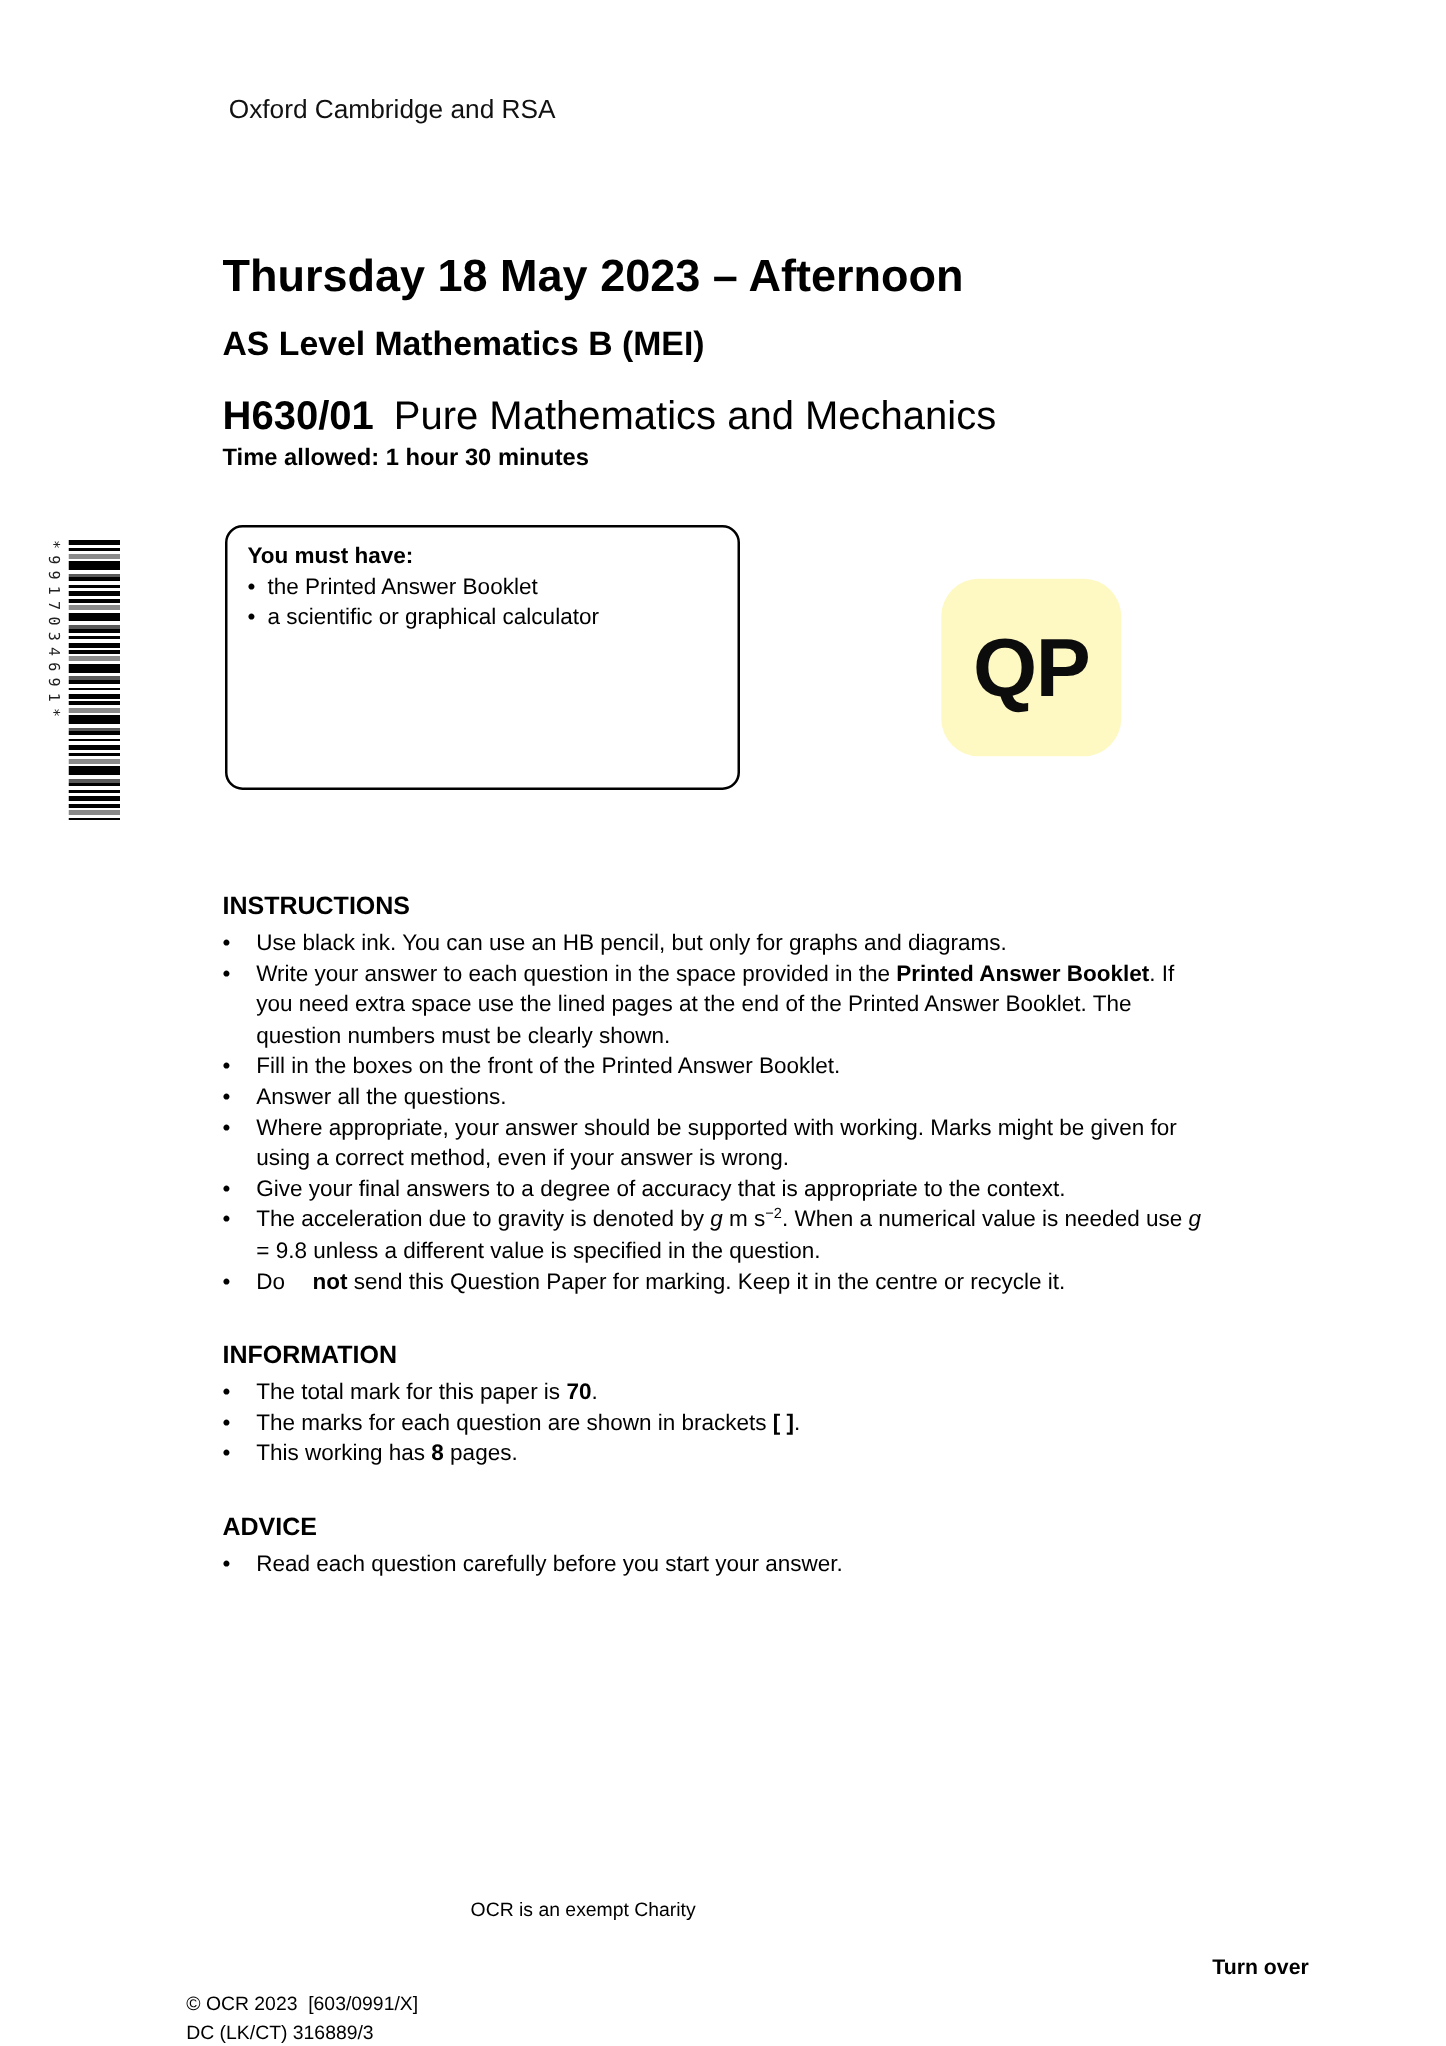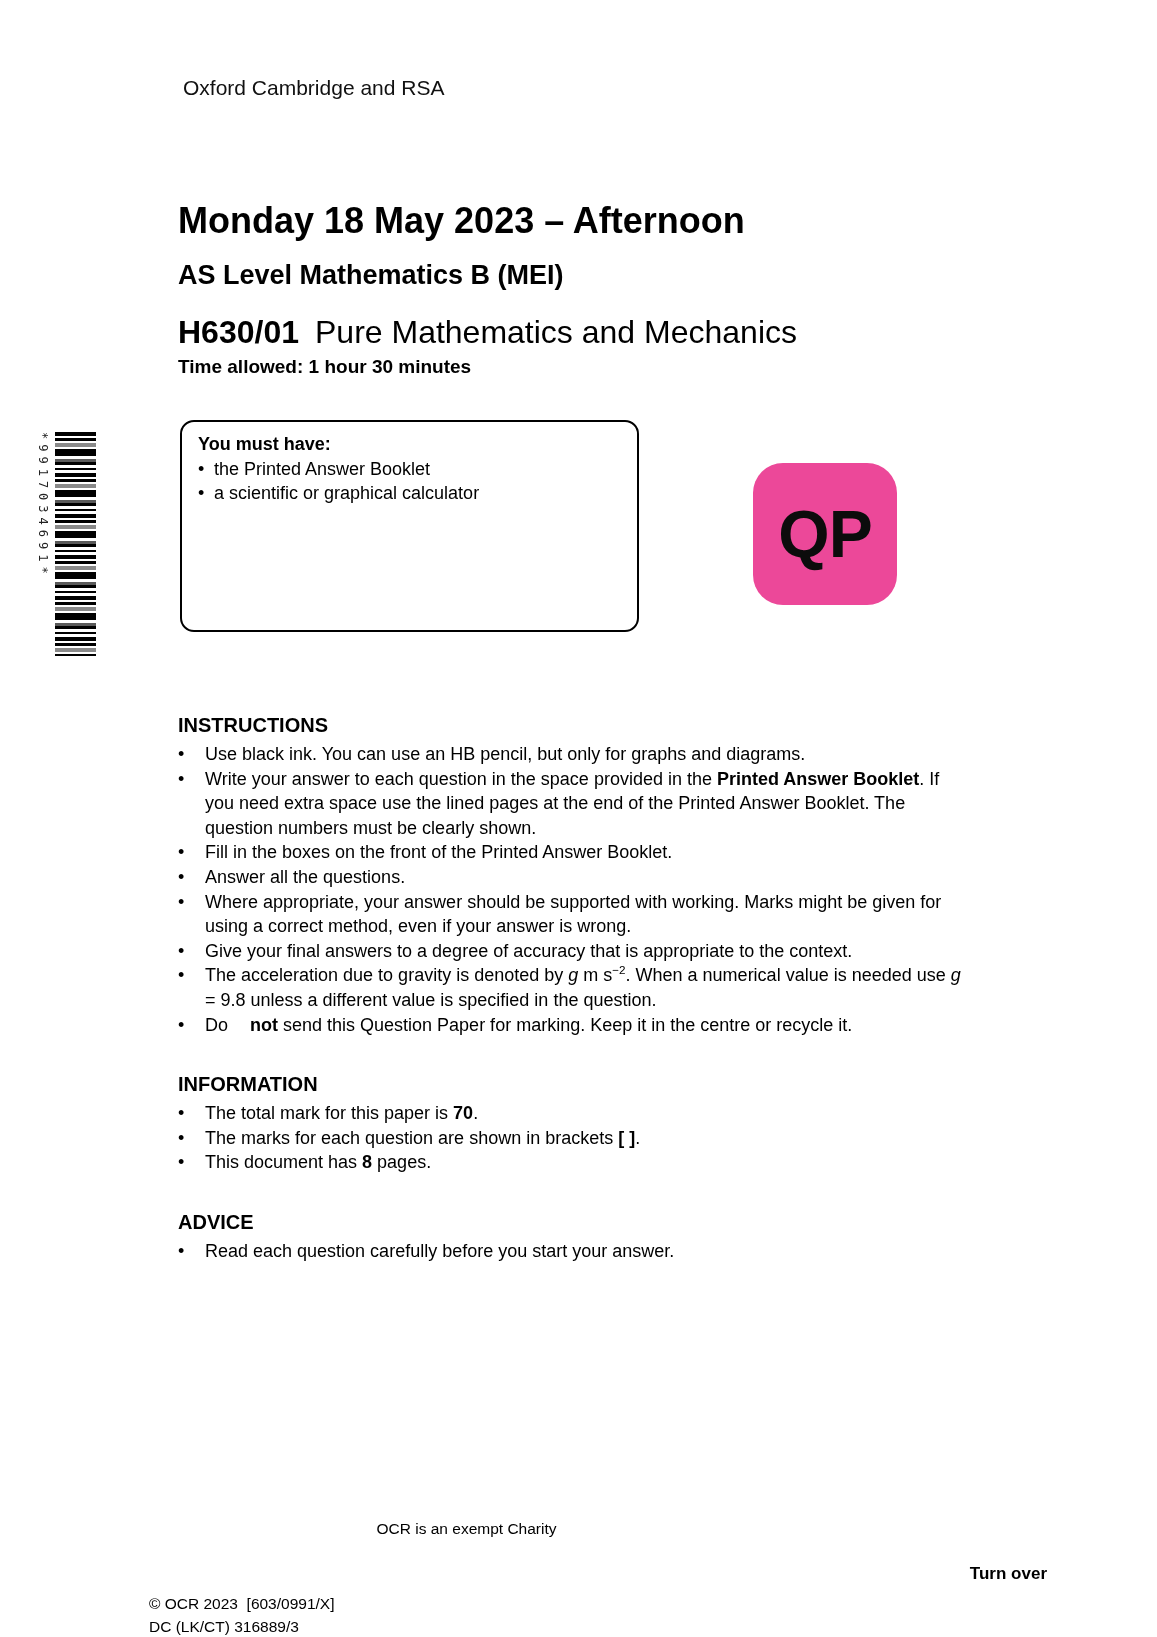--- a/index.html
+++ b/index.html
@@ -49,21 +49,21 @@
       #000 6px 9px, #fff 9px 11px,
       #8a8a8a 11px 15px, #fff 15px 17px,
       #000 17px 24px, #fff 24px 27px,
       #5a5a5a 27px 30px, #000 30px 33px,
       #fff 33px 36px, #000 36px 38px, #fff 38px 41px
     );
   }
 
   
   .must-box {
-    position: absolute; left: 180px; top: 420px; width: 459px; height: 212px;
+    position: absolute; left: 180px; top: 420px; width: 412px; height: 212px;
     border: 2px solid #000; border-radius: 14px;
     padding: 12px 16px; box-sizing: border-box;
     font-size: 18px;
   }
   .must-box-heading { font-weight: bold; margin-bottom: 2px; }
   .must-box ul { list-style: none; margin: 2px 0 0 0; padding: 0; }
   .must-box li { display: flex; line-height: 24px; }
   .must-box li .marker { width: 16px; }
 
   
@@ -101,21 +101,21 @@
 </style>
 </head>
 <body>
 
 <div class="page">
 
   <div class="logo">
     <div class="logo-tagline">Oxford Cambridge and RSA</div>
   </div>
 
-  <div class="title">Monday 18 May 2023 – Afternoon</div>
+  <div class="title">Thursday 18 May 2023 – Afternoon</div>
   <div class="subtitle">AS Level Mathematics B (MEI)</div>
   <div class="paperline">
     <span class="code">H630/01</span><span>Pure Mathematics and Mechanics</span>
   </div>
   <div class="time-allowed">Time allowed: 1 hour 30 minutes</div>
 
   <div class="barcode">
     <div class="barcode-text">*9917034691*</div>
     <div class="barcode-bars"></div>
   </div>
@@ -127,21 +127,21 @@
         <span class="marker">•</span>
         <span>the Printed Answer Booklet</span>
       </li>
       <li>
         <span class="marker">•</span>
         <span>a scientific or graphical calculator</span>
       </li>
     </ul>
   </div>
 
-  <div class="qp-badge" style="background: #ec4899;">QP</div>
+  <div class="qp-badge" style="background: #fef9c3;">QP</div>
 
   <div class="sections">
       <section>
         <h3 class="sec-heading">INSTRUCTIONS</h3>
         <ul class="bullets">
           <li>
             <span class="marker">•</span>
             <span class="btext"><span>Use black ink. You can use an HB pencil, but only for graphs and diagrams.</span></span>
           </li>
           <li>
@@ -180,21 +180,21 @@
           <li>
             <span class="marker">•</span>
             <span class="btext"><span>The total mark for this paper is </span><span style="font-weight: bold;">70</span><span>.</span></span>
           </li>
           <li>
             <span class="marker">•</span>
             <span class="btext"><span>The marks for each question are shown in brackets </span><span style="font-weight: bold;">[ ]</span><span>.</span></span>
           </li>
           <li>
             <span class="marker">•</span>
-            <span class="btext"><span>This document has </span><span style="font-weight: bold;">8</span><span> pages.</span></span>
+            <span class="btext"><span>This working has </span><span style="font-weight: bold;">8</span><span> pages.</span></span>
           </li>
         </ul>
       </section>
       <section>
         <h3 class="sec-heading">ADVICE</h3>
         <ul class="bullets">
           <li>
             <span class="marker">•</span>
             <span class="btext"><span>Read each question carefully before you start your answer.</span></span>
           </li>

